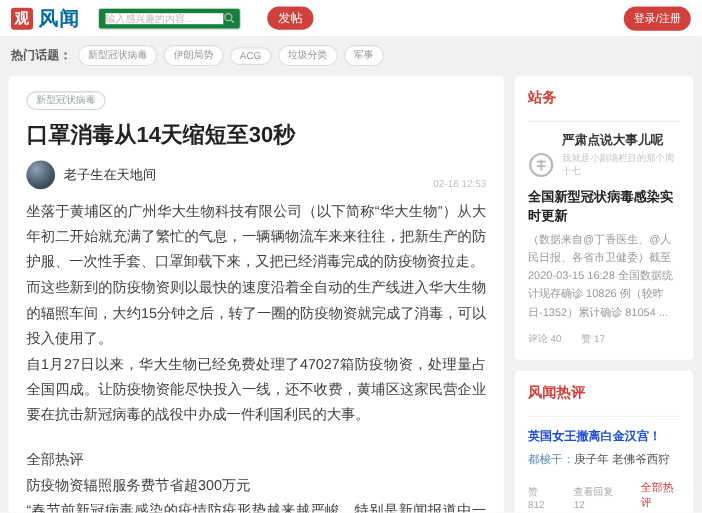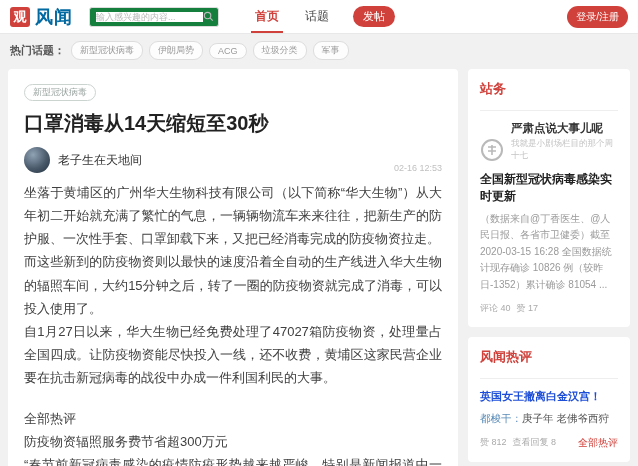--- a/index.html
+++ b/index.html
@@ -75,21 +75,21 @@
   .side-header {
     font-size:13px; font-weight:bold; color:#d0413b;
     padding-bottom:12px; border-bottom:1px solid #eee; margin-bottom:10px;
   }
   .notice-item { display:flex; gap:7px; align-items:flex-end; margin-bottom:9px; }
   .seal-icon { width:24px; height:24px; flex:0 0 auto; }
   .notice-title { font-size:11.5px; font-weight:bold; color:#333; line-height:1.3; }
   .notice-sub { font-size:8.5px; color:#c4c4c4; margin-top:2px; }
   .notice-link { font-size:12px; font-weight:bold; color:#222; line-height:1.4; margin-bottom:6px; cursor:pointer; }
   .notice-excerpt { font-size:10px; color:#9a9a9a; line-height:1.65; }
-  .meta-row { display:flex; gap:6px; margin-top:9px; font-size:9px; color:#aaa; align-items:flex-start; }
+  .meta-row { display:flex; gap:18px; margin-top:9px; font-size:9px; color:#aaa; align-items:flex-end; }
   .hot-title { font-size:11px; font-weight:bold; color:#1d4ed8; margin-bottom:7px; cursor:pointer; }
   .hot-comment { font-size:10.5px; line-height:1.5; margin-bottom:9px; }
   .hot-comment .user { color:#5b8db8; cursor:pointer; }
   .hot-comment .text { color:#555; }
   .more-link { margin-left:auto; color:#d0413b; font-size:10px; cursor:pointer; }
 </style>
 </head>
 <body>
 
 <header class="topbar">
@@ -97,24 +97,20 @@
   <div class="logo-text">风闻</div>
 
   <div class="searchbox">
     <input type="text" placeholder="输入感兴趣的内容..." style="">
     <svg class="search-icon" viewBox="0 0 12 12">
       <circle cx="5" cy="5" r="3.5" fill="none" stroke="#bbb" stroke-width="1.2"></circle>
       <line x1="7.6" y1="7.6" x2="10.6" y2="10.6" stroke="#bbb" stroke-width="1.2"></line>
     </svg>
   </div>
 
-  <nav class="nav">
-    <div class="nav-item active">首页</div>
-    <div class="nav-item">话题</div>
-  </nav>
 
   <button class="post-btn">发帖</button>
   <button class="login-btn">登录/注册</button>
 </header>
 
 <div class="topics-bar">
   <span class="topics-label">热门话题：</span>
   <span class="topic-pill">新型冠状病毒</span>
   <span class="topic-pill">伊朗局势</span>
   <span class="topic-pill">ACG</span>
@@ -173,21 +169,21 @@
     <section class="side-card">
       <div class="side-header">风闻热评</div>
 
       <div class="hot-title">英国女王撤离白金汉宫！</div>
       <div class="hot-comment">
         <span class="user">都梭干：</span><span class="text">庚子年 老佛爷西狩</span>
       </div>
 
       <div class="meta-row" style="margin-top:4px;">
         <span>赞 812</span>
-        <span>查看回复 8</span>
+        <span>查看回复 12</span>
         <span class="more-link">全部热评</span>
       </div>
     </section>
 
     <section class="side-card">
       
 
       
 
       

